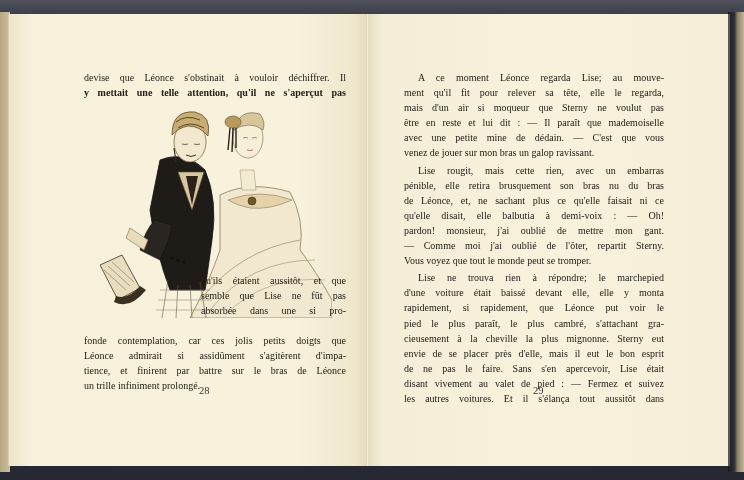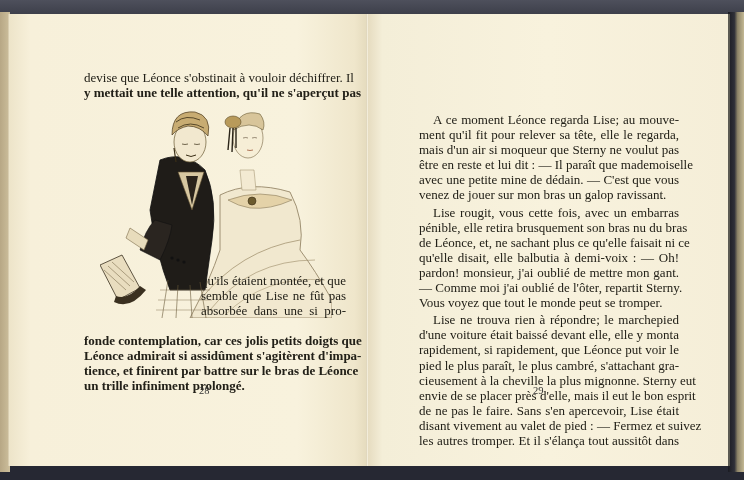--- a/index.html
+++ b/index.html
@@ -5,21 +5,21 @@
   html,body{margin:0;padding:0;}
   body{width:744px;height:480px;position:relative;overflow:hidden;background:#3a3c46;font-family:"Liberation Serif","DejaVu Serif",serif;}
   .bg-top{position:absolute;left:0;top:0;width:744px;height:16px;background:linear-gradient(#4e505c,#3b3d48);}
   .bg-bottom{position:absolute;left:0;top:466px;width:744px;height:14px;background:#262833;}
   .cover-left{position:absolute;left:0;top:12px;width:10px;height:460px;background:linear-gradient(90deg,#b7a785,#cdbf9c);}
   .cover-right{position:absolute;left:728px;top:12px;width:16px;height:460px;background:linear-gradient(90deg,#1a1b22,#2f3038 40%,#8d8468 60%,#c3b894);}
   .page{position:absolute;background:#f6efd8;}
   .page-left{left:8px;top:14px;width:360px;height:452px;background:linear-gradient(90deg,#ede4c9 0%,#f7f0da 6%,#f8f2dd 80%,#efe6cb 96%,#e3d9bb 100%);border-left:1px solid #d9cdb0;}
   .page-right{left:368px;top:14px;width:360px;height:452px;background:linear-gradient(90deg,#e6dcc0 0%,#f4eed8 4%,#f8f2dd 50%,#f5eed8 100%);border-right:2px solid #5b5a52;}
   .gutter{position:absolute;left:366px;top:14px;width:4px;height:452px;background:linear-gradient(90deg,#d8cdb0,#fbf7e8,#d8cdb0);}
-  .text{position:absolute;font-size:13px;line-height:15.1px;color:#222018;text-align:justify;}
+  .text{position:absolute;font-size:10px;line-height:15.1px;color:#222018;text-align:justify;}
   .line{display:block;white-space:nowrap;text-align:justify;text-align-last:justify;}
   .line.last{text-align-last:left;}
   .indent{padding-left:14px;}
   .para{margin-bottom:2px;}
   .pnum{position:absolute;font-size:10.5px;color:#333;}
   .illustration{position:absolute;left:100px;top:100px;width:232px;height:218px;}
 </style>
 </head>
 <body>
 
@@ -70,62 +70,62 @@
 
   <ellipse cx="90" cy="42" rx="16" ry="20" fill="#f2e8cf" stroke="#6a5a34" stroke-width="0.7"></ellipse>
   <path d="M72 35 Q72 10 95 12 Q112 16 108 36 Q100 26 88 26 Q78 28 72 35 Z" fill="#c8ac72" stroke="#4a3a1e" stroke-width="0.7"></path>
   <path d="M76 22 Q86 14 100 20 M78 28 Q90 20 104 28" stroke="#3a2e16" stroke-width="0.8" fill="none"></path>
   <path d="M82 44 q3 1 6 0 M94 44 q3 1 6 0" stroke="#3a2e16" stroke-width="0.7" fill="none"></path>
   <path d="M86 55 q5 3 10 0" stroke="#3a2e16" stroke-width="1" fill="none"></path>
   <path d="M74 48 L76 62" stroke="#3a2e16" stroke-width="1.2"></path>
 </svg>
 
 <div class="text" style="left:201px;top:273px;width:145px;">
-  <span class="line">qu'ils étaient montée, et que</span>
+  <span class="line">qu'ils étaient aussitôt, et que</span>
   <span class="line">semble que Lise ne fût pas</span>
   <span class="line">absorbée dans une si pro-</span>
 </div>
 
-<div class="text" style="left:84px;top:333px;width:262px;font-weight:bold;">
+<div class="text" style="left:84px;top:333px;width:262px;">
   <span class="line">fonde contemplation, car ces jolis petits doigts que</span>
   <span class="line">Léonce admirait si assidûment s'agitèrent d'impa-</span>
   <span class="line">tience, et finirent par battre sur le bras de Léonce</span>
   <span class="line last">un trille infiniment prolongé.</span>
 </div>
 
 <div class="pnum" style="left:199px;top:385px;">28</div>
 
 <div class="gutter"></div>
 
 <div class="page page-right"></div>
 
-<div class="text" style="left:419px;top:70px;width:260px;margin-top:42px;">
+<div class="text" style="left:404px;top:70px;width:260px;">
   <div class="para">
     <span class="line indent">A ce moment Léonce regarda Lise; au mouve-</span>
     <span class="line">ment qu'il fit pour relever sa tête, elle le regarda,</span>
     <span class="line">mais d'un air si moqueur que Sterny ne voulut pas</span>
     <span class="line">être en reste et lui dit : — Il paraît que mademoiselle</span>
     <span class="line">avec une petite mine de dédain. — C'est que vous</span>
     <span class="line last">venez de jouer sur mon bras un galop ravissant.</span>
   </div>
   <div class="para">
-    <span class="line indent">Lise rougit, vous cette fois, avec un embarras</span>
+    <span class="line indent">Lise rougit, mais cette rien, avec un embarras</span>
     <span class="line">pénible, elle retira brusquement son bras nu du bras</span>
     <span class="line">de Léonce, et, ne sachant plus ce qu'elle faisait ni ce</span>
     <span class="line">qu'elle disait, elle balbutia à demi-voix : — Oh!</span>
     <span class="line">pardon! monsieur, j'ai oublié de mettre mon gant.</span>
     <span class="line">— Comme moi j'ai oublié de l'ôter, repartit Sterny.</span>
     <span class="line last">Vous voyez que tout le monde peut se tromper.</span>
   </div>
   <div class="para">
     <span class="line indent">Lise ne trouva rien à répondre; le marchepied</span>
     <span class="line">d'une voiture était baissé devant elle, elle y monta</span>
     <span class="line">rapidement, si rapidement, que Léonce put voir le</span>
     <span class="line">pied le plus paraît, le plus cambré, s'attachant gra-</span>
     <span class="line">cieusement à la cheville la plus mignonne. Sterny eut</span>
     <span class="line">envie de se placer près d'elle, mais il eut le bon esprit</span>
     <span class="line">de ne pas le faire. Sans s'en apercevoir, Lise était</span>
     <span class="line">disant vivement au valet de pied : — Fermez et suivez</span>
-    <span class="line">les autres tromper. Et il s'élança tout aussitôt dans</span>
+    <span class="line">les autres voitures. Et il s'élança tout aussitôt dans</span>
   </div>
 </div>
 
 <div class="pnum" style="left:533px;top:385px;">29</div>
 
 </body></html>

